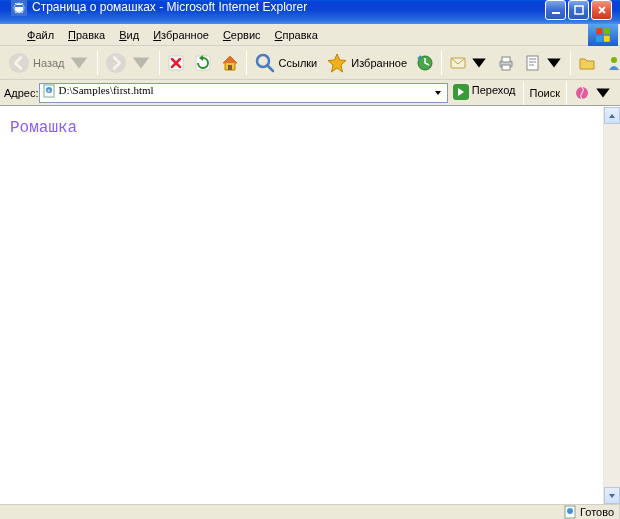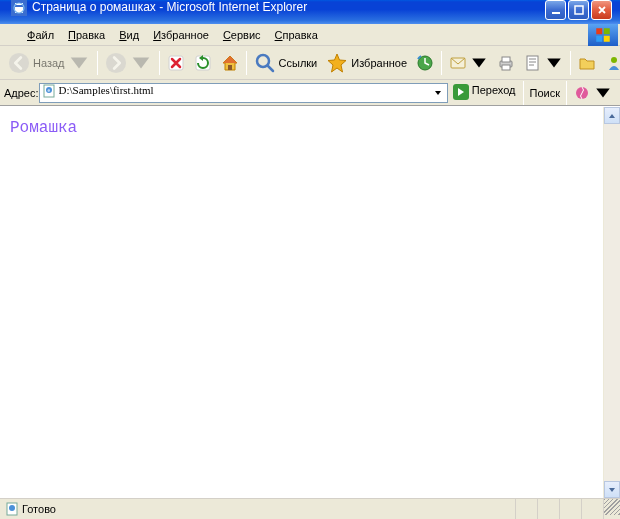--- a/index.html
+++ b/index.html
@@ -28,21 +28,21 @@
 .addr-input-wrap .page-ico { width: 14px; height: 14px; margin-right: 3px; }
 .addr-input { border: none; outline: none; flex: 1; font-size: 11px; font-family: Tahoma; }
 .addr-drop { width: 14px; height: 18px; display: flex; align-items: center; justify-content: center; cursor: pointer; }
 .go-btn { display: flex; gap: 3px; height: 20px; padding: 0 4px; cursor: pointer; border: 1px solid transparent; border-radius: 3px; }
 .links-btn { font-size: 11px; padding: 0 4px; cursor: pointer; }
 .content-wrap { flex: 1; display: flex; background: #fff; border-top: 1px solid #fff; position: relative; }
 .content { flex: 1; background: #fff; padding: 12px 10px; font-family: Liberation Mono, monospace; font-size: 16px; color: #8b5cf6; overflow: auto; }
 .vscroll { width: 17px; background: #f0ece3; display: flex; flex-direction: column; border-left: 1px solid #ece9d8; }
 .scroll-btn { height: 17px; background: linear-gradient(to bottom,#e6eefc,#cfe0f7); border: 1px solid #b8c7e0; display: flex; align-items: center; justify-content: center; cursor: pointer; }
 .scroll-track { flex: 1; }
-.statusbar { height: 21px; background: #ece9d8; border-top: 1px solid #d4d0c8; display: flex; align-items: flex-start; font-size: 11px; }
+.statusbar { height: 15px; background: #ece9d8; border-top: 1px solid #d4d0c8; display: flex; align-items: flex-end; font-size: 11px; flex-direction: column; }
 .status-cell { padding: 0 5px; border-right: 1px solid #d4d0c8; height: 100%; display: flex; align-items: center; gap: 3px; }
 .status-cell.stretch { flex: 1; }
 .status-cell svg { width: 14px; height: 14px; }
 .grip { width: 16px; height: 16px; margin-left: auto; background: repeating-linear-gradient(135deg,#a0a0a0 0,#a0a0a0 1px,transparent 1px,transparent 3px); }
 u.first { text-decoration: underline; }
 </style>
 </head>
 <body>
 
 <div class="titlebar">

